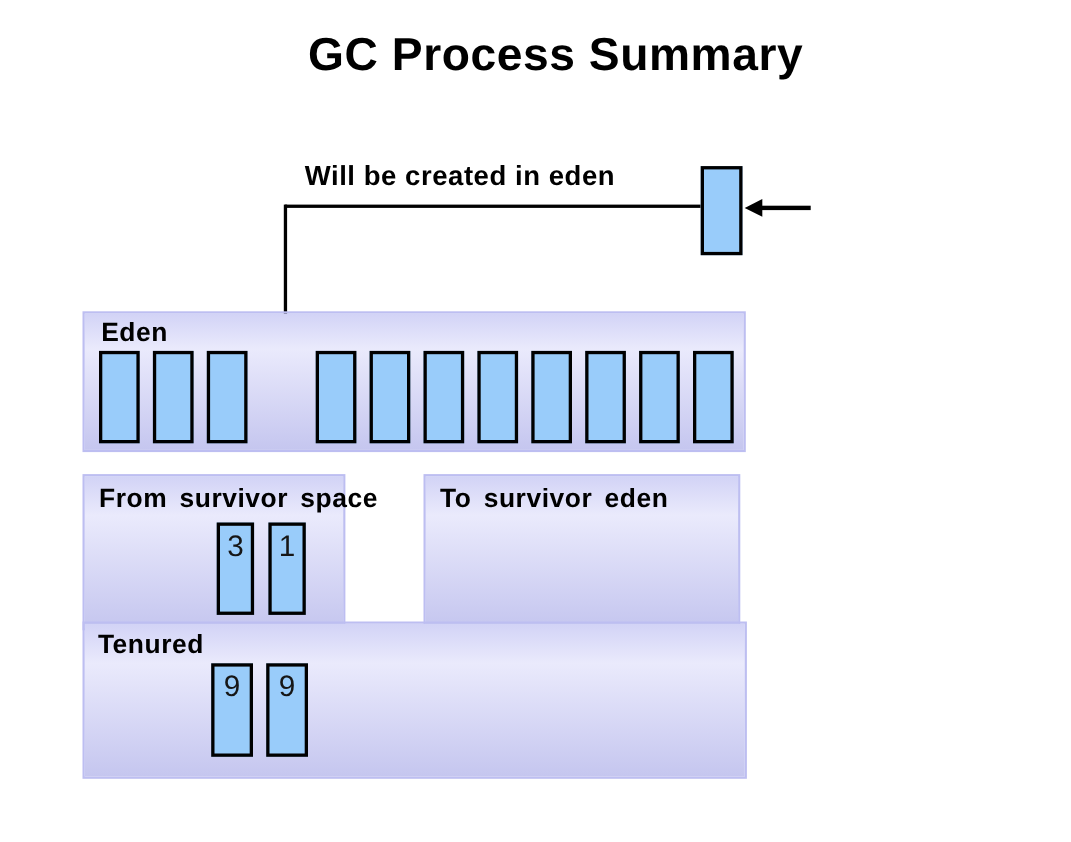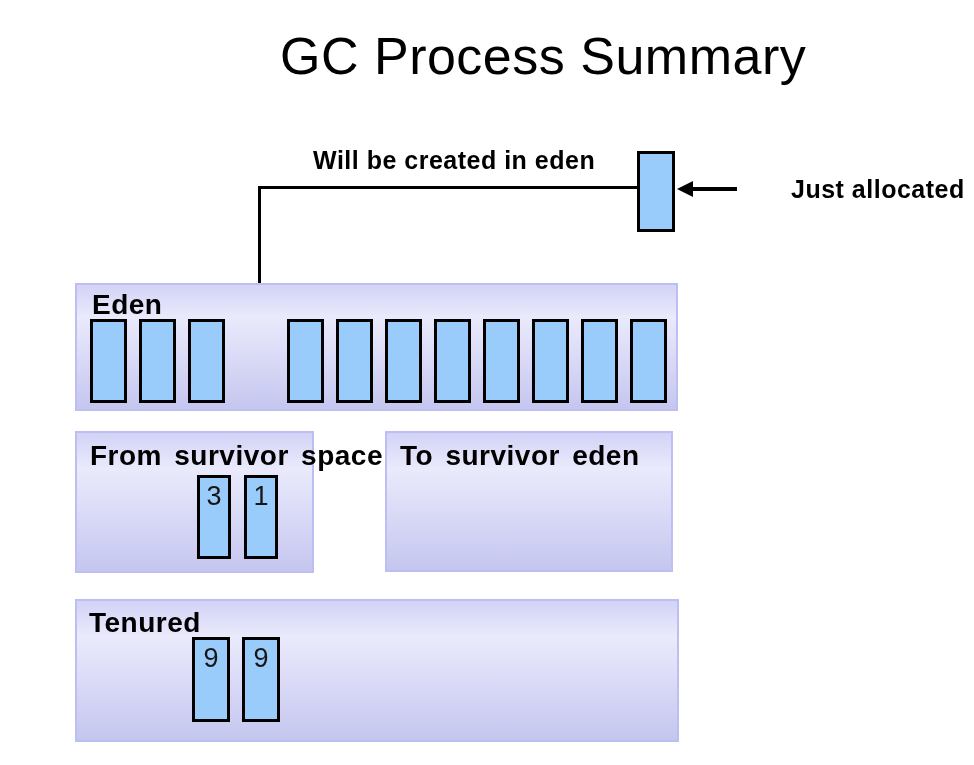--- a/index.html
+++ b/index.html
@@ -20,32 +20,31 @@
     height: 765px;
     background: var(--background);
     font-family: "Liberation Sans", "DejaVu Sans", sans-serif;
     color: #000;
     overflow: hidden;
   }
   .slide-title {
     position: absolute;
     left: 280px;
     top: 26px;
-    font-size: 52px;
-    font-weight: normal;
+    font-size: 42px;
+    font-weight: bold;
     letter-spacing: 0.5px;
     white-space: nowrap;
   }
   .annotation {
     position: absolute;
     font-size: 25px;
     font-weight: bold;
     letter-spacing: 0.5px;
     white-space: nowrap;
-    margin-left: 36px;
   }
   .ann-created { left: 277px; top: 146px; }
   .ann-allocated { left: 755px; top: 175px; }
 
   .line { position: absolute; background: var(--line-color); }
   .conn-h { left: 259px; top: 186px; width: 378px; height: 3px; }
   .conn-v { left: 258px; top: 186px; width: 3px; height: 152px; }
   .arrow-down {
     position: absolute;
     left: 250px; top: 336px;
@@ -89,30 +88,30 @@
   .region {
     position: absolute;
     border: 2px solid var(--region-border);
     background: linear-gradient(180deg,
       var(--region-gradient-top) 0%,
       var(--region-gradient-mid) 26%,
       var(--region-gradient-bottom) 100%);
   }
   .region-label {
     position: absolute;
-    font-size: 28px;
+    font-size: 24px;
     font-weight: bold;
     letter-spacing: 0.5px;
     word-spacing: 4px;
     white-space: nowrap;
   }
   .eden-region    { left: 75px; top: 283px; width: 603px; height: 128px; }
   .from-region    { left: 75px; top: 431px; width: 239px; height: 142px; }
   .to-region      { left: 385px; top: 431px; width: 288px; height: 141px; }
-  .tenured-region { left: 75px; top: 599px; width: 604px; height: 143px; }
+  .tenured-region { left: 75px; top: 565px; width: 604px; height: 143px; }
 
   .eden-label    { left: 15px; top: 4px; }
   .from-label    { left: 13px; top: 7px; }
   .to-label      { left: 13px; top: 7px; }
   .tenured-label { left: 12px; top: 6px; }
 
   .obj-row { position: absolute; display: flex; gap: 12px; }
   .eden-row-1 { left: 13px;  top: 34px; }
   .eden-row-2 { left: 210px; top: 34px; }
   .from-row   { left: 120px; top: 42px; gap: 13px; }
@@ -128,21 +127,20 @@
   <div class="slide-title">GC Process Summary</div>
 
   <div class="annotation ann-created">Will be created in eden</div>
   <div class="line conn-h"></div>
   <div class="line conn-v"></div>
   <div class="arrow-down"></div>
 
   <div class="cell alloc-cell"></div>
   <div class="arrow-left"></div>
   <div class="line alloc-line"></div>
-  <div class="annotation ann-allocated">Just allocated</div>
 
   <div class="region eden-region">
     <div class="region-label eden-label">Eden</div>
     <div class="obj-row eden-row-1">
         <div class="cell"></div>
         <div class="cell"></div>
         <div class="cell"></div>
       </div>
     <div class="obj-row eden-row-2">
         <div class="cell"></div>

